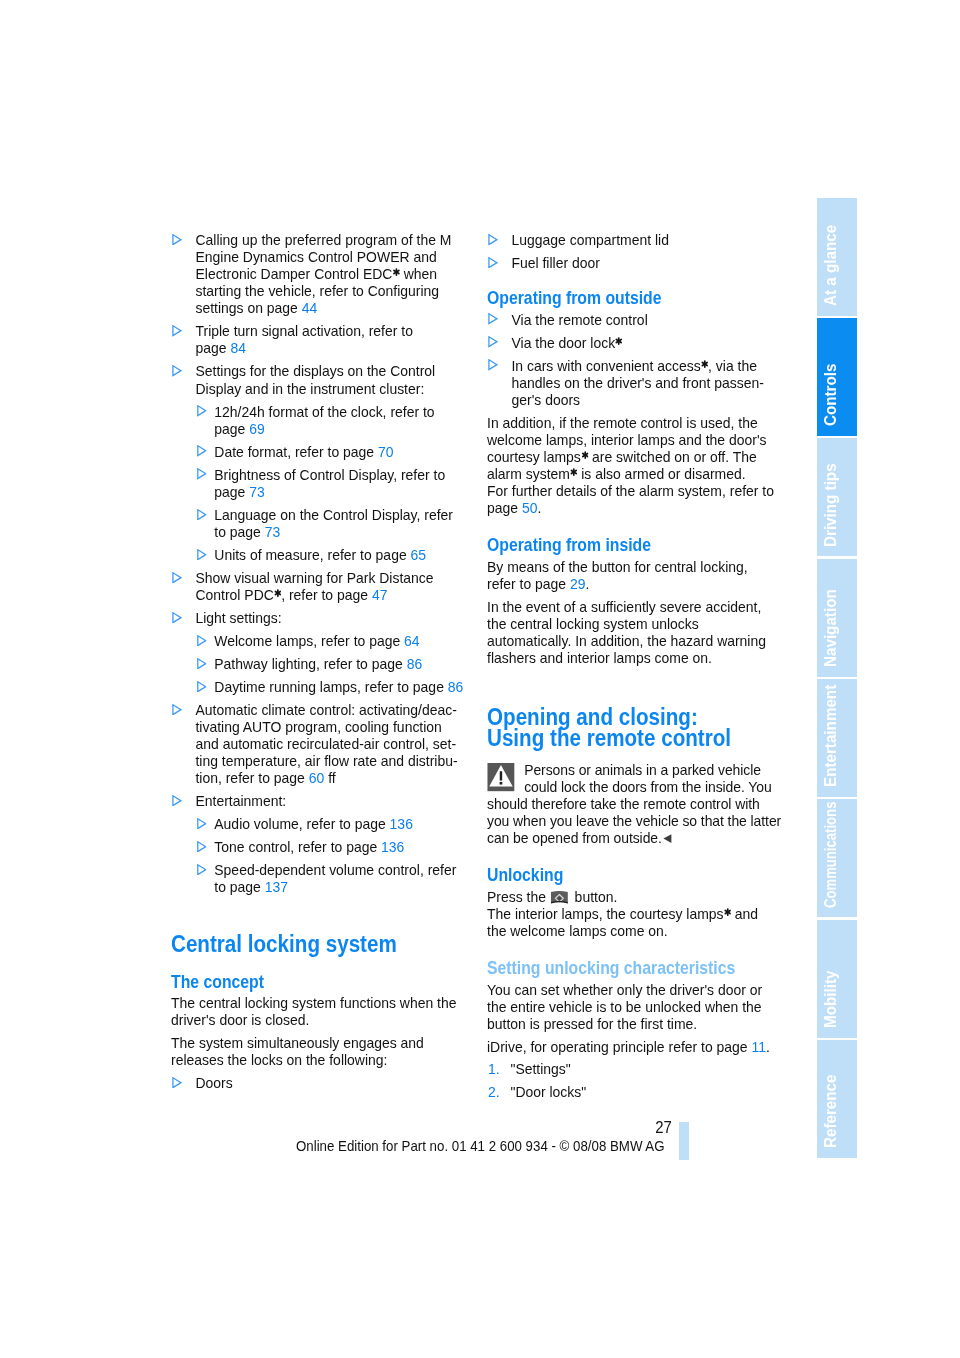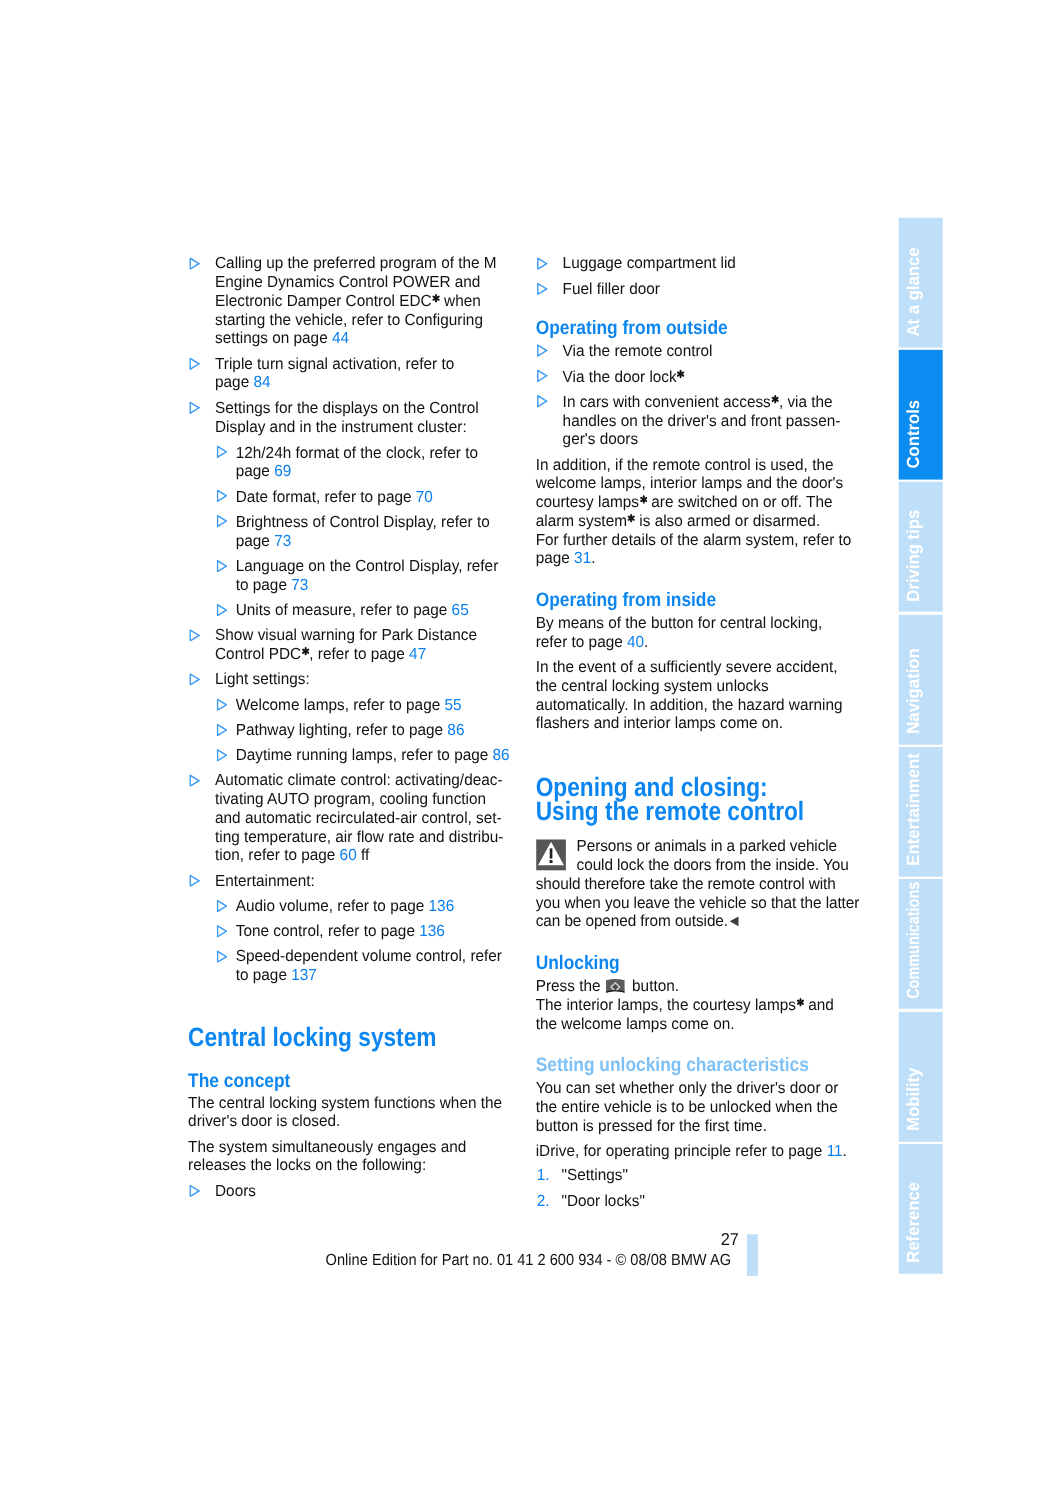--- a/index.html
+++ b/index.html
@@ -140,21 +140,21 @@
             </svg></span><span>, refer to page&nbsp;</span><span class="pg">47</span>
       </li>
       <li>
         <svg class="tri" viewBox="0 0 10 11">
             <path d="M0.95 0.75 L9.05 5.5 L0.95 10.25 Z" fill="none" stroke="#3d9bf5" stroke-width="1.3" stroke-linejoin="miter"></path>
           </svg>
         <span>Light settings:</span>
         <ul class="blist sub">
           <li><svg class="tri" viewBox="0 0 10 11">
                 <path d="M0.95 0.75 L9.05 5.5 L0.95 10.25 Z" fill="none" stroke="#3d9bf5" stroke-width="1.3" stroke-linejoin="miter"></path>
-              </svg><span>Welcome lamps, refer to page&nbsp;</span><span class="pg">55</span></li>
+              </svg><span>Welcome lamps, refer to page&nbsp;</span><span class="pg">64</span></li>
           <li><svg class="tri" viewBox="0 0 10 11">
                 <path d="M0.95 0.75 L9.05 5.5 L0.95 10.25 Z" fill="none" stroke="#3d9bf5" stroke-width="1.3" stroke-linejoin="miter"></path>
               </svg><span>Pathway lighting, refer to page&nbsp;</span><span class="pg">86</span></li>
           <li><svg class="tri" viewBox="0 0 10 11">
                 <path d="M0.95 0.75 L9.05 5.5 L0.95 10.25 Z" fill="none" stroke="#3d9bf5" stroke-width="1.3" stroke-linejoin="miter"></path>
               </svg><span>Daytime running lamps, refer to page&nbsp;</span><span class="pg">86</span></li>
         </ul>
       </li>
       <li>
         <svg class="tri" viewBox="0 0 10 11">
@@ -233,24 +233,24 @@
               <rect x="28" y="2" width="18" height="76" rx="9" transform="rotate(60 37 40)"></rect>
               <rect x="28" y="2" width="18" height="76" rx="9" transform="rotate(-60 37 40)"></rect>
             </g>
           </svg></span><span> are switched on or off. The alarm system</span><span class="st"><svg viewBox="0 0 74 80">
             <g fill="#171717">
               <rect x="28" y="2" width="18" height="76" rx="9"></rect>
               <rect x="28" y="2" width="18" height="76" rx="9" transform="rotate(60 37 40)"></rect>
               <rect x="28" y="2" width="18" height="76" rx="9" transform="rotate(-60 37 40)"></rect>
             </g>
           </svg></span><span> is also armed or disarmed.</span></p>
-    <p class="para"><span>For further details of the alarm system, refer to page&nbsp;</span><span class="pg">31</span><span>.</span></p>
+    <p class="para"><span>For further details of the alarm system, refer to page&nbsp;</span><span class="pg">50</span><span>.</span></p>
 
     <h2 class="sub"><span>Operating from inside</span></h2>
-    <p class="para"><span>By means of the button for central locking, refer to page&nbsp;</span><span class="pg">40</span><span>.</span></p>
+    <p class="para"><span>By means of the button for central locking, refer to page&nbsp;</span><span class="pg">29</span><span>.</span></p>
     <p class="para">In the event of a sufficiently severe accident, the central locking system unlocks automatically. In addition, the hazard warning flashers and inte­rior lamps come on.</p>
 
     <h1 class="sec two"><span>Opening and closing:</span><br><span>Using the remote control</span></h1>
 
     <div class="warnbox">
       <svg class="warnicon" viewBox="0 0 28 28">
         <rect x="0" y="0" width="28" height="28" fill="#565656"></rect>
         <path d="M14 2.1 L26.2 23.4 L1.8 23.4 Z" fill="#ffffff"></path>
         <rect x="12.75" y="8.2" width="2.5" height="9.2" fill="#1d1d1d"></rect>
         <rect x="12.6" y="18.8" width="2.8" height="2.6" fill="#1d1d1d"></rect>

